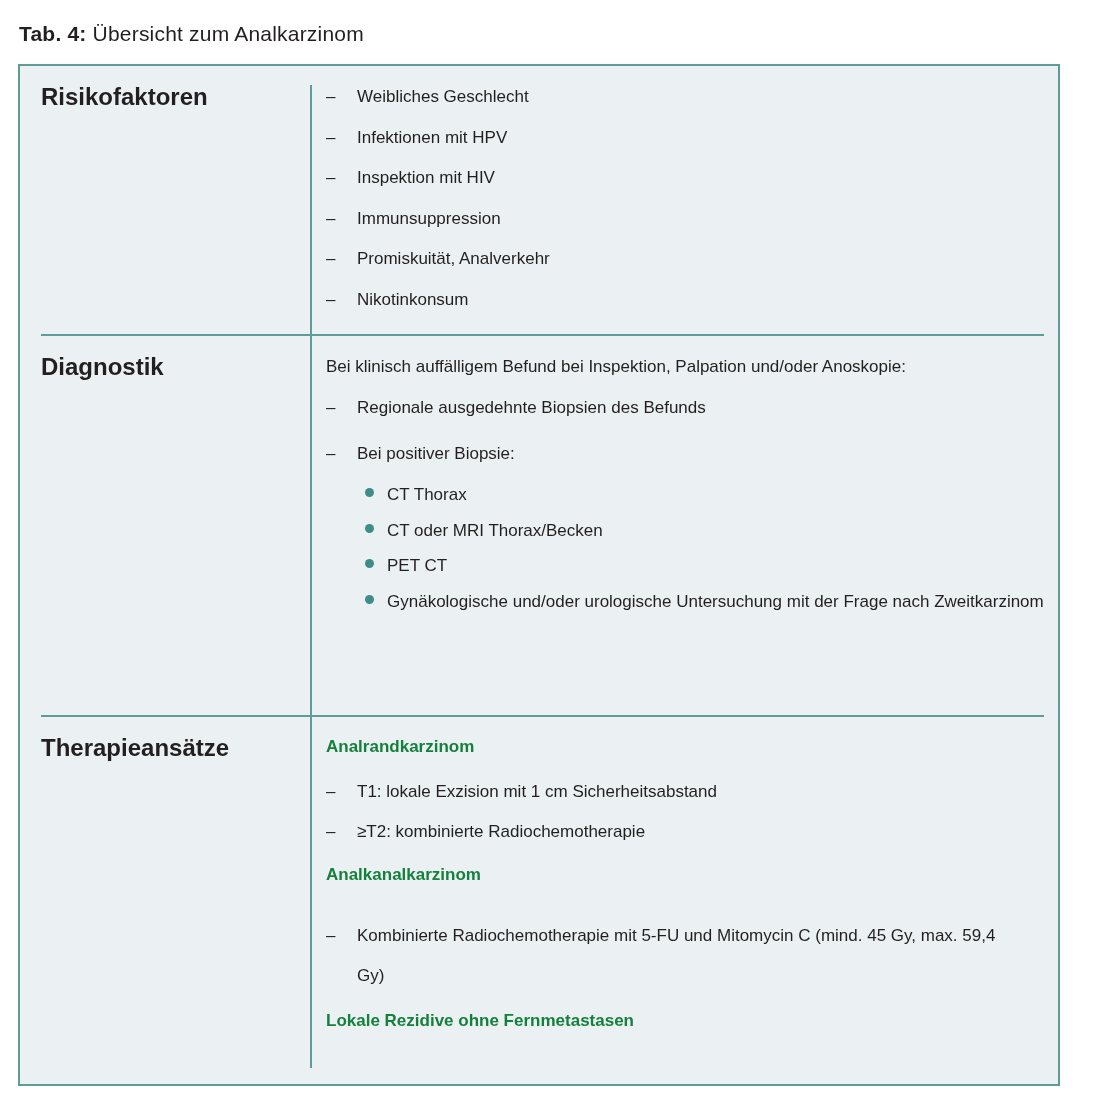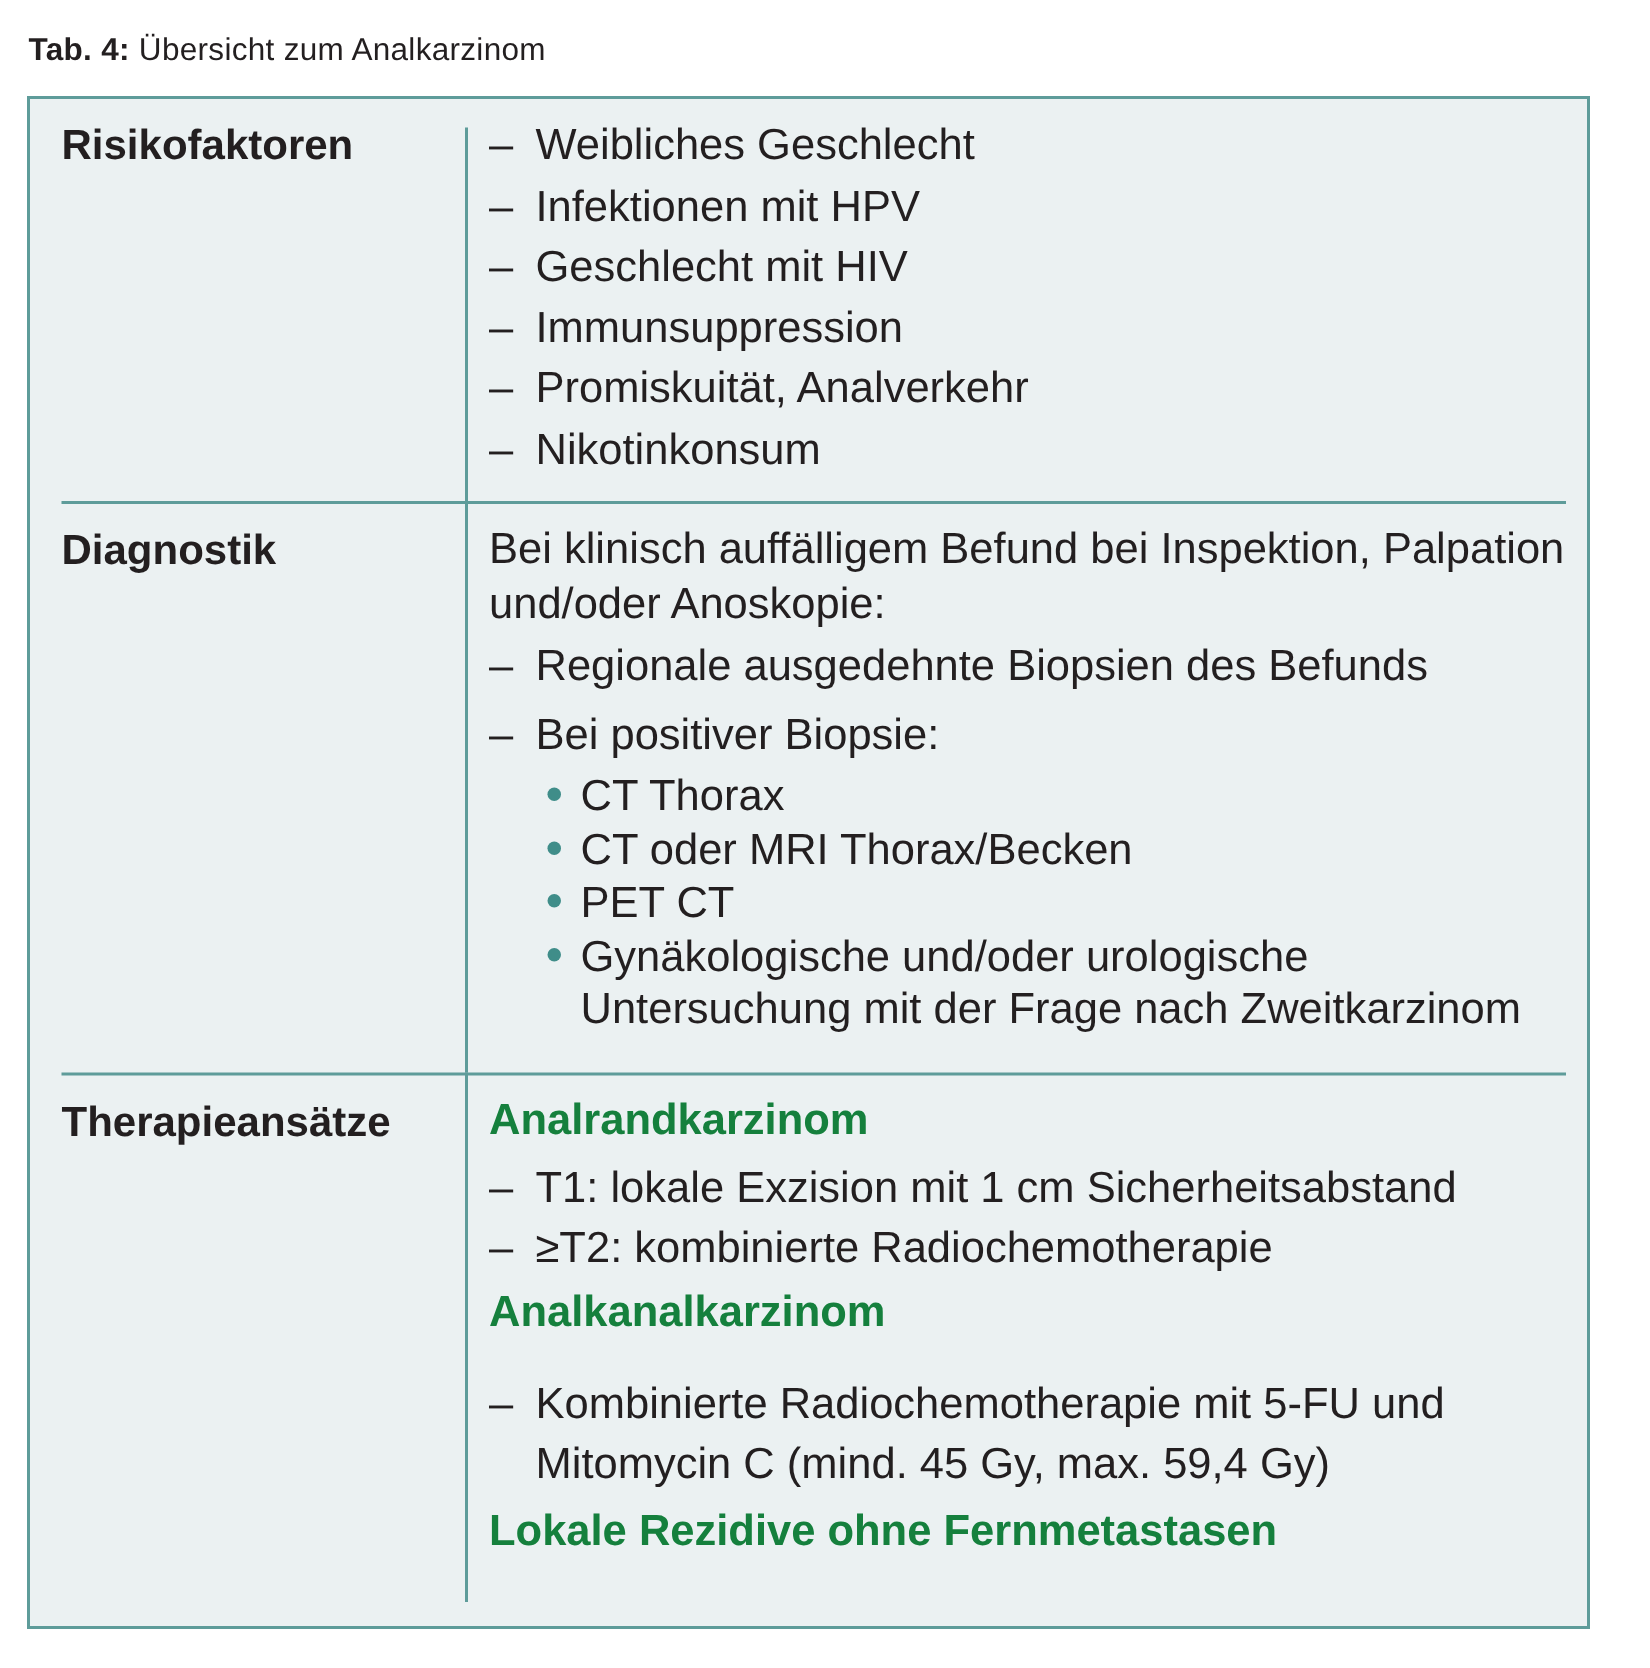--- a/index.html
+++ b/index.html
@@ -4,22 +4,22 @@
 <style>
   html, body { margin: 0; padding: 0; background: #ffffff; }
   body { width: 1100px; height: 1112px; position: relative; overflow: hidden;
          font-family: "Liberation Sans", "DejaVu Sans", sans-serif; color: #231f20; }
   .title { position: absolute; left: 19px; top: 14px; font-size: 21px; line-height: 40px; letter-spacing: 0.2px; }
   .title b { font-weight: bold; }
   .box { position: absolute; left: 18px; top: 64px; width: 1042px; height: 1022px;
          background: #ebf1f2; border: 2px solid #5e9c9a; box-sizing: border-box; }
   .vline { position: absolute; left: 290px; width: 2px; background: #5e9c9a; }
   .hline { position: absolute; left: 21px; width: 1003px; height: 2px; background: #5e9c9a; }
-  .rowlabel { position: absolute; left: 21px; font-size: 28px; font-weight: bold; line-height: 30px; }
-  .cell { position: absolute; left: 306px; width: 720px; font-size: 29px; line-height: 40.5px; }
+  .rowlabel { position: absolute; left: 21px; font-size: 24px; font-weight: bold; line-height: 30px; }
+  .cell { position: absolute; left: 306px; width: 720px; font-size: 17px; line-height: 40.5px; }
   .dash { position: relative; padding-left: 31px; }
   .dash::before { content: "–"; position: absolute; left: 0; top: 0; }
   .para { line-height: 37px; margin-bottom: 4px; }
   .dlist .dash { line-height: 37px; margin-bottom: 9px; }
   .bullets { padding-left: 61px; margin-top: -4px; }
   .bul { position: relative; line-height: 35.5px; }
   .bul .dot { position: absolute; left: -22px; top: 11px; width: 9px; height: 9px; border-radius: 50%; background: #3f8d89; }
   .sub { color: #15803d; font-weight: bold; line-height: 34px; margin: 0; }
   .tlist .dash { line-height: 40px; }
   .wrap2 { line-height: 36px; }
@@ -38,21 +38,21 @@
   <div class="vline" style="top:268px;height:381px"></div>
   <div class="vline" style="top:649px;height:353px"></div>
 
   <div class="hline" style="top:268px"></div>
   <div class="hline" style="top:649px"></div>
 
   <div class="rowlabel" style="top:16px">Risikofaktoren</div>
   <div class="cell" style="top:11px">
     <div class="dash">Weibliches Geschlecht</div>
     <div class="dash">Infektionen mit HPV</div>
-    <div class="dash">Geschlecht mit HIV</div>
+    <div class="dash">Inspektion mit HIV</div>
     <div class="dash">Immunsuppression</div>
     <div class="dash">Promiskuität, Analverkehr</div>
     <div class="dash">Nikotinkonsum</div>
   </div>
 
   <div class="rowlabel" style="top:286px">Diagnostik</div>
   <div class="cell dlist" style="top:282px">
     <div class="para">Bei klinisch auffälligem Befund bei Inspektion, Palpation und/oder Anoskopie:</div>
     <div class="dash">Regionale ausgedehnte Biopsien des Befunds</div>
     <div class="dash">Bei positiver Biopsie:</div>

